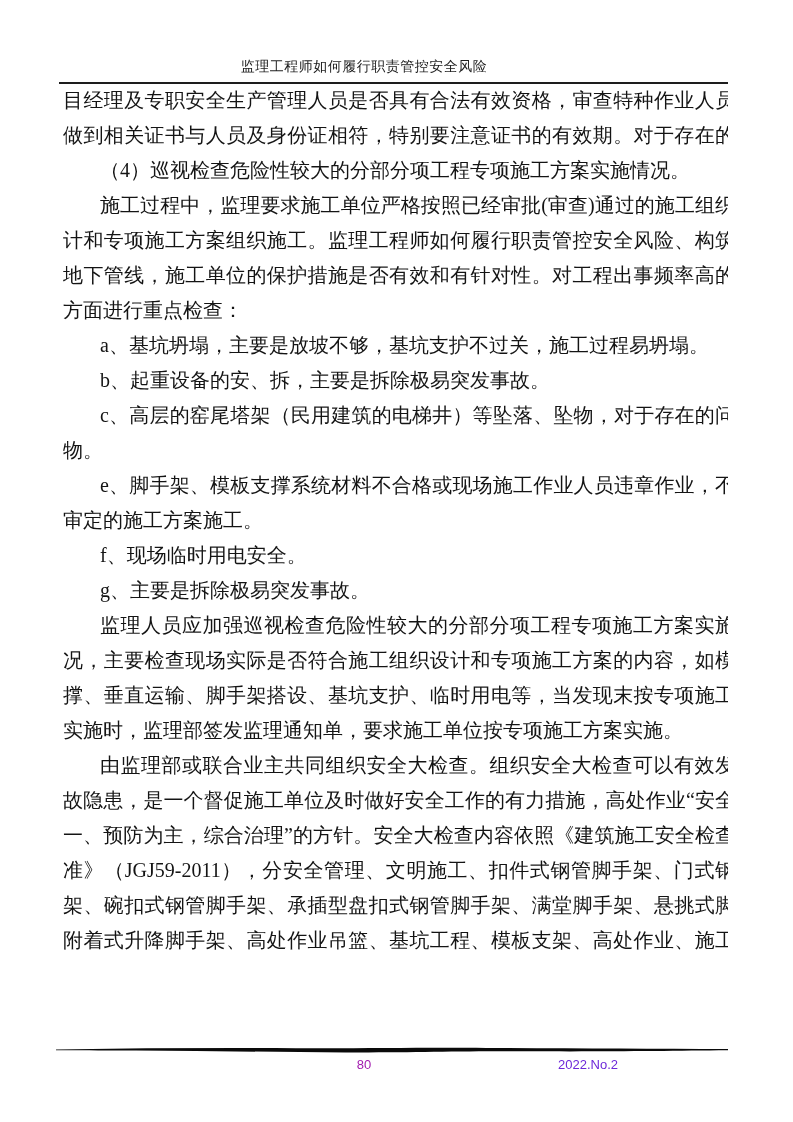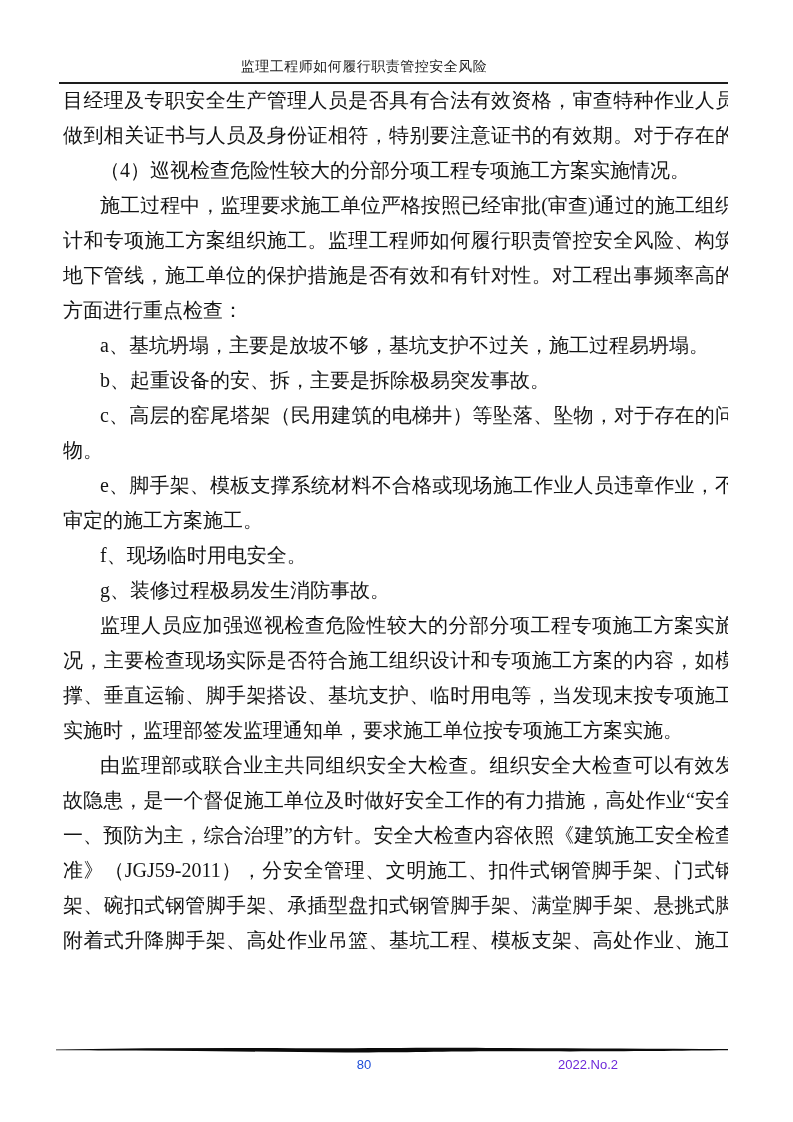--- a/index.html
+++ b/index.html
@@ -62,21 +62,21 @@
     height: 12px;
   }
   .page-number {
     position: absolute;
     top: 1057px;
     left: 0;
     width: 100%;
     text-align: center;
     font-family: "Liberation Sans", sans-serif;
     font-size: 13px;
-    color: #1d4ed8;
+    color: #a21caf;
   }
   .issue-label {
     position: absolute;
     top: 1057px;
     right: 110px;
     font-family: "Liberation Sans", sans-serif;
     font-size: 13px;
     color: #6d28d9;
   }
 </style>
@@ -98,21 +98,21 @@
       <div class="line fill">计和专项施工方案组织施工。监理工程师如何履行职责管控安全风险、构筑物、</div>
       <div class="line fill">地下管线，施工单位的保护措施是否有效和有针对性。对工程出事频率高的以下</div>
       <div class="line">方面进行重点检查：</div>
       <div class="line indent">a、基坑坍塌，主要是放坡不够，基坑支护不过关，施工过程易坍塌。</div>
       <div class="line indent">b、起重设备的安、拆，主要是拆除极易突发事故。</div>
       <div class="line indent fill">c、高层的窑尾塔架（民用建筑的电梯井）等坠落、坠物，对于存在的问题、坠</div>
       <div class="line">物。</div>
       <div class="line indent fill">e、脚手架、模板支撑系统材料不合格或现场施工作业人员违章作业，不按</div>
       <div class="line">审定的施工方案施工。</div>
       <div class="line indent">f、现场临时用电安全。</div>
-      <div class="line indent">g、装修过程极易发生消防事故。</div>
+      <div class="line indent">g、主要是拆除极易突发事故。</div>
       <div class="line indent fill">监理人员应加强巡视检查危险性较大的分部分项工程专项施工方案实施情</div>
       <div class="line fill">况，主要检查现场实际是否符合施工组织设计和专项施工方案的内容，如模板支</div>
       <div class="line fill">撑、垂直运输、脚手架搭设、基坑支护、临时用电等，当发现末按专项施工方案</div>
       <div class="line">实施时，监理部签发监理通知单，要求施工单位按专项施工方案实施。</div>
       <div class="line indent fill">由监理部或联合业主共同组织安全大检查。组织安全大检查可以有效发现事</div>
       <div class="line fill">故隐患，是一个督促施工单位及时做好安全工作的有力措施，高处作业“安全第</div>
       <div class="line fill">一、预防为主，综合治理”的方针。安全大检查内容依照《建筑施工安全检查标</div>
       <div class="line fill">准》（JGJ59-2011），分安全管理、文明施工、扣件式钢管脚手架、门式钢管脚手</div>
       <div class="line fill">架、碗扣式钢管脚手架、承插型盘扣式钢管脚手架、满堂脚手架、悬挑式脚手架、</div>
       <div class="line fill">附着式升降脚手架、高处作业吊篮、基坑工程、模板支架、高处作业、施工用电、</div>

